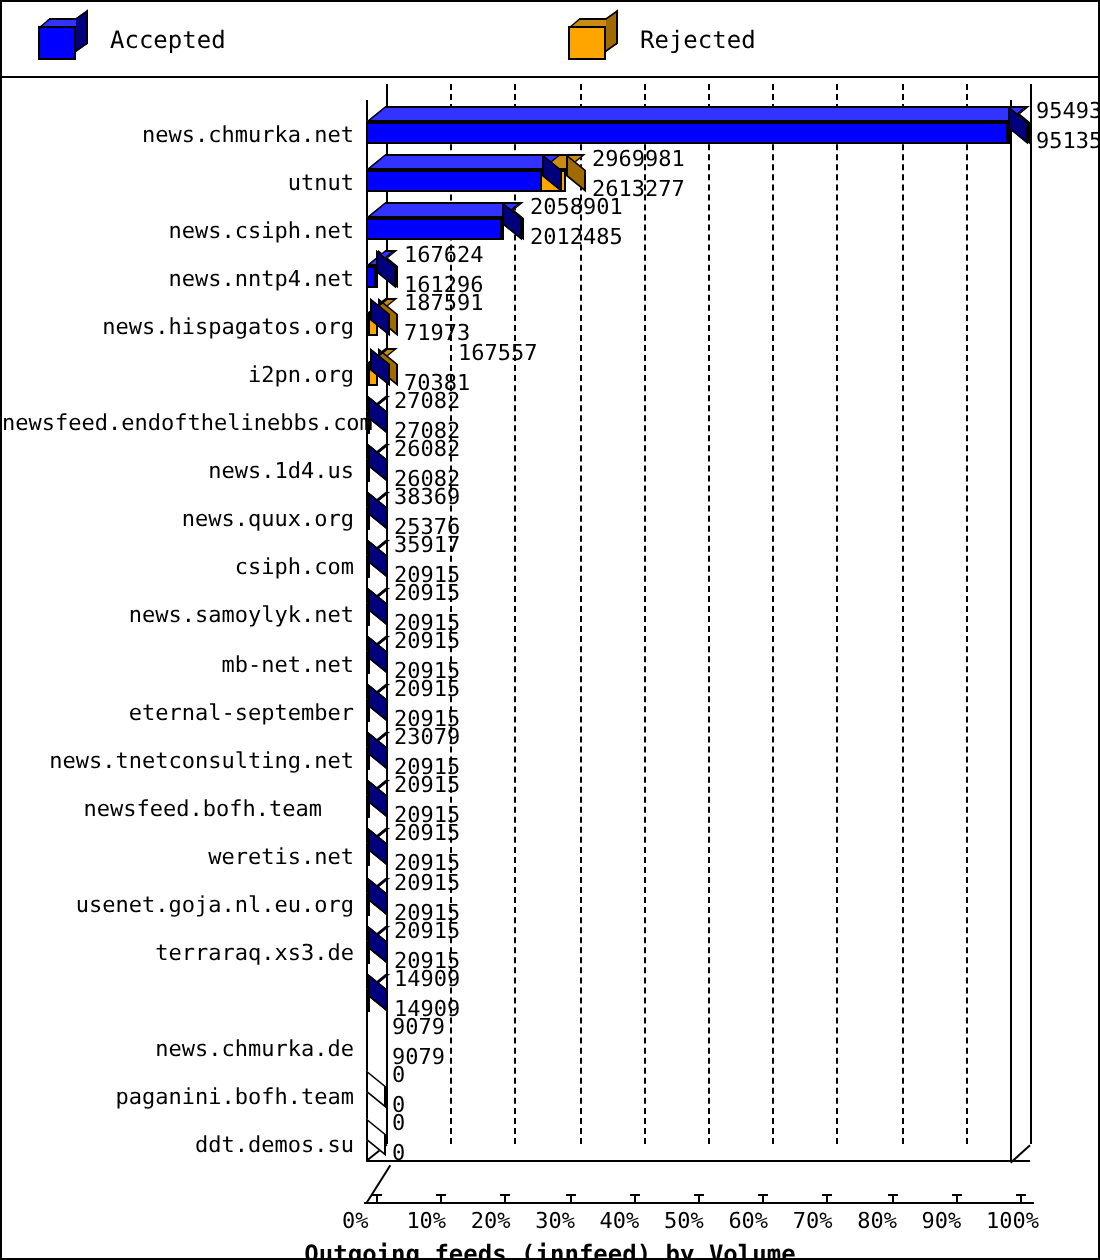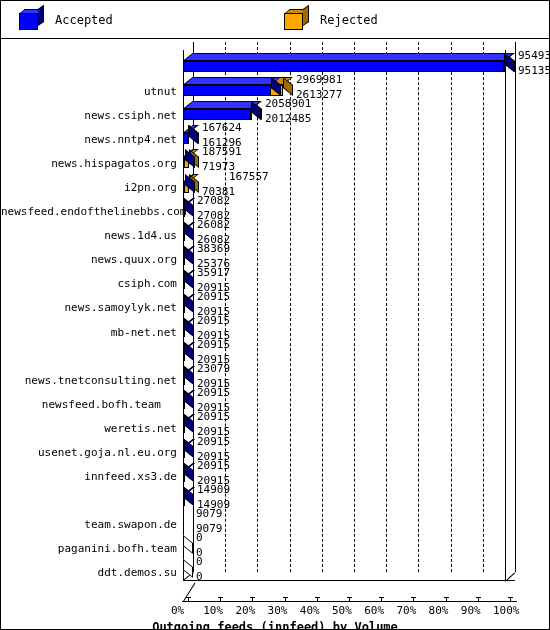--- a/index.html
+++ b/index.html
@@ -74,20 +74,21 @@
       <div class="dashline" style="left: 482px; top: 3px; height: 530px;"></div>
       <div class="vline" style="left: 192px; top: 3px; height: 530px;"></div>
       <div class="vline" style="left: 514px; top: 3px; height: 530px;"></div>
       <div class="vline" style="left: 182px; top: 11px; height: 530px;"></div>
       <div class="vline" style="left: 504px; top: 11px; height: 531px;"></div>
       <div class="hline" style="left: 182px; top: 541px; width: 332px;"></div>
       <div class="hline" style="left: 182px; top: 541px; width: 12.8062px; transform-origin: 0px 0px; transform: rotate(-38.6598deg);"></div>
       <div class="hline" style="left: 182px; top: 562px; width: 22.4722px; transform-origin: 0px 0px; transform: rotate(-57.7244deg);"></div>
       <div class="hline" style="left: 504px; top: 542px; width: 13.4536px; transform-origin: 0px 0px; transform: rotate(-41.9872deg);"></div>
       <div class="hline" style="left: 181px; top: 562px; width: 335px;"></div>
+      <div class="catlabel" style="width: 176px; left: 0px; top: 22.5455px;">news.chmurka.net</div>
       <div class="barrow" style="left: 0px; top: 0px; width: 548px; height: 0px;">
         <div class="bar3d" style="left: 0px; top: 0px;">
           <div style="position: absolute; left: 182px; top: 14.0455px; width: 322px; height: 8px; background: rgb(201, 140, 16); border: 1px solid rgb(0, 0, 0); box-sizing: border-box; transform: skewX(-51deg); transform-origin: left bottom;"></div>
           <div style="position: absolute; left: 504px; top: 14.0455px; width: 10px; height: 11px; background: rgb(160, 106, 0); border: 1px solid rgb(0, 0, 0); box-sizing: border-box; transform: skewY(39deg); transform-origin: left top;"></div>
           <div style="position: absolute; left: 182px; top: 22.0455px; width: 322px; height: 11px; background: rgb(255, 165, 0); border: 1px solid rgb(0, 0, 0); box-sizing: border-box;"></div>
         </div>
         <div class="bar3d" style="left: 0px; top: 0px;">
           <div style="position: absolute; left: 182px; top: 14.0455px; width: 321px; height: 8px; background: rgb(51, 51, 255); border: 1px solid rgb(0, 0, 0); box-sizing: border-box; transform: skewX(-51deg); transform-origin: left bottom;"></div>
           <div style="position: absolute; left: 503px; top: 14.0455px; width: 10px; height: 11px; background: rgb(0, 0, 127); border: 1px solid rgb(0, 0, 0); box-sizing: border-box; transform: skewY(39deg); transform-origin: left top;"></div>
           <div style="position: absolute; left: 182px; top: 22.0455px; width: 321px; height: 11px; background: rgb(0, 0, 255); border: 1px solid rgb(0, 0, 0); box-sizing: border-box;"></div>
@@ -253,20 +254,21 @@
           <div style="position: absolute; left: 182px; top: 287.045px; width: 1px; height: 11px; background: rgb(255, 165, 0); border: 1px solid rgb(0, 0, 0); box-sizing: border-box;"></div>
         </div>
         <div class="bar3d" style="left: 0px; top: 0px;">
           <div style="position: absolute; left: 182px; top: 279.045px; width: 1px; height: 8px; background: rgb(51, 51, 255); border: 1px solid rgb(0, 0, 0); box-sizing: border-box; transform: skewX(-51deg); transform-origin: left bottom;"></div>
           <div style="position: absolute; left: 183px; top: 279.045px; width: 10px; height: 11px; background: rgb(0, 0, 127); border: 1px solid rgb(0, 0, 0); box-sizing: border-box; transform: skewY(39deg); transform-origin: left top;"></div>
           <div style="position: absolute; left: 182px; top: 287.045px; width: 1px; height: 11px; background: rgb(0, 0, 255); border: 1px solid rgb(0, 0, 0); box-sizing: border-box;"></div>
         </div>
       </div>
       <div class="valtxt" style="left: 196px; top: 276.045px;">20915</div>
       <div class="valtxt" style="left: 196px; top: 291.045px;">20915</div>
+      <div class="catlabel" style="width: 176px; left: 0px; top: 311.636px;">eternal-september</div>
       <div class="barrow" style="left: 0px; top: 0px; width: 548px; height: 0px;">
         <div class="bar3d" style="left: 0px; top: 0px;">
           <div style="position: absolute; left: 182px; top: 303.136px; width: 1px; height: 8px; background: rgb(201, 140, 16); border: 1px solid rgb(0, 0, 0); box-sizing: border-box; transform: skewX(-51deg); transform-origin: left bottom;"></div>
           <div style="position: absolute; left: 183px; top: 303.136px; width: 10px; height: 11px; background: rgb(160, 106, 0); border: 1px solid rgb(0, 0, 0); box-sizing: border-box; transform: skewY(39deg); transform-origin: left top;"></div>
           <div style="position: absolute; left: 182px; top: 311.136px; width: 1px; height: 11px; background: rgb(255, 165, 0); border: 1px solid rgb(0, 0, 0); box-sizing: border-box;"></div>
         </div>
         <div class="bar3d" style="left: 0px; top: 0px;">
           <div style="position: absolute; left: 182px; top: 303.136px; width: 1px; height: 8px; background: rgb(51, 51, 255); border: 1px solid rgb(0, 0, 0); box-sizing: border-box; transform: skewX(-51deg); transform-origin: left bottom;"></div>
           <div style="position: absolute; left: 183px; top: 303.136px; width: 10px; height: 11px; background: rgb(0, 0, 127); border: 1px solid rgb(0, 0, 0); box-sizing: border-box; transform: skewY(39deg); transform-origin: left top;"></div>
           <div style="position: absolute; left: 182px; top: 311.136px; width: 1px; height: 11px; background: rgb(0, 0, 255); border: 1px solid rgb(0, 0, 0); box-sizing: border-box;"></div>
@@ -327,21 +329,21 @@
           <div style="position: absolute; left: 182px; top: 407.5px; width: 1px; height: 11px; background: rgb(255, 165, 0); border: 1px solid rgb(0, 0, 0); box-sizing: border-box;"></div>
         </div>
         <div class="bar3d" style="left: 0px; top: 0px;">
           <div style="position: absolute; left: 182px; top: 399.5px; width: 1px; height: 8px; background: rgb(51, 51, 255); border: 1px solid rgb(0, 0, 0); box-sizing: border-box; transform: skewX(-51deg); transform-origin: left bottom;"></div>
           <div style="position: absolute; left: 183px; top: 399.5px; width: 10px; height: 11px; background: rgb(0, 0, 127); border: 1px solid rgb(0, 0, 0); box-sizing: border-box; transform: skewY(39deg); transform-origin: left top;"></div>
           <div style="position: absolute; left: 182px; top: 407.5px; width: 1px; height: 11px; background: rgb(0, 0, 255); border: 1px solid rgb(0, 0, 0); box-sizing: border-box;"></div>
         </div>
       </div>
       <div class="valtxt" style="left: 196px; top: 396.5px;">20915</div>
       <div class="valtxt" style="left: 196px; top: 411.5px;">20915</div>
-      <div class="catlabel" style="width: 176px; left: 0px; top: 432.091px;">innfeed.xs3.de</div>
+      <div class="catlabel" style="width: 176px; left: 0px; top: 432.091px;">terraraq.xs3.de</div>
       <div class="barrow" style="left: 0px; top: 0px; width: 548px; height: 0px;">
         <div class="bar3d" style="left: 0px; top: 0px;">
           <div style="position: absolute; left: 182px; top: 423.591px; width: 1px; height: 8px; background: rgb(201, 140, 16); border: 1px solid rgb(0, 0, 0); box-sizing: border-box; transform: skewX(-51deg); transform-origin: left bottom;"></div>
           <div style="position: absolute; left: 183px; top: 423.591px; width: 10px; height: 11px; background: rgb(160, 106, 0); border: 1px solid rgb(0, 0, 0); box-sizing: border-box; transform: skewY(39deg); transform-origin: left top;"></div>
           <div style="position: absolute; left: 182px; top: 431.591px; width: 1px; height: 11px; background: rgb(255, 165, 0); border: 1px solid rgb(0, 0, 0); box-sizing: border-box;"></div>
         </div>
         <div class="bar3d" style="left: 0px; top: 0px;">
           <div style="position: absolute; left: 182px; top: 423.591px; width: 1px; height: 8px; background: rgb(51, 51, 255); border: 1px solid rgb(0, 0, 0); box-sizing: border-box; transform: skewX(-51deg); transform-origin: left bottom;"></div>
           <div style="position: absolute; left: 183px; top: 423.591px; width: 10px; height: 11px; background: rgb(0, 0, 127); border: 1px solid rgb(0, 0, 0); box-sizing: border-box; transform: skewY(39deg); transform-origin: left top;"></div>
           <div style="position: absolute; left: 182px; top: 431.591px; width: 1px; height: 11px; background: rgb(0, 0, 255); border: 1px solid rgb(0, 0, 0); box-sizing: border-box;"></div>
@@ -356,21 +358,21 @@
           <div style="position: absolute; left: 182px; top: 455.682px; width: 1px; height: 11px; background: rgb(255, 165, 0); border: 1px solid rgb(0, 0, 0); box-sizing: border-box;"></div>
         </div>
         <div class="bar3d" style="left: 0px; top: 0px;">
           <div style="position: absolute; left: 182px; top: 447.682px; width: 1px; height: 8px; background: rgb(51, 51, 255); border: 1px solid rgb(0, 0, 0); box-sizing: border-box; transform: skewX(-51deg); transform-origin: left bottom;"></div>
           <div style="position: absolute; left: 183px; top: 447.682px; width: 10px; height: 11px; background: rgb(0, 0, 127); border: 1px solid rgb(0, 0, 0); box-sizing: border-box; transform: skewY(39deg); transform-origin: left top;"></div>
           <div style="position: absolute; left: 182px; top: 455.682px; width: 1px; height: 11px; background: rgb(0, 0, 255); border: 1px solid rgb(0, 0, 0); box-sizing: border-box;"></div>
         </div>
       </div>
       <div class="valtxt" style="left: 196px; top: 444.682px;">14909</div>
       <div class="valtxt" style="left: 196px; top: 459.682px;">14909</div>
-      <div class="catlabel" style="width: 176px; left: 0px; top: 480.273px;">team.swapon.de</div>
+      <div class="catlabel" style="width: 176px; left: 0px; top: 480.273px;">news.chmurka.de</div>
       <div class="barrow" style="left: 0px; top: 0px; width: 548px; height: 0px;">
         <div class="bar3d" style="left: 0px; top: 0px;"></div>
         <div class="bar3d" style="left: 0px; top: 0px;"></div>
       </div>
       <div class="valtxt" style="left: 195px; top: 468.773px;">9079</div>
       <div class="valtxt" style="left: 195px; top: 483.773px;">9079</div>
       <div class="catlabel" style="width: 176px; left: 0px; top: 504.364px;">paganini.bofh.team</div>
       <div class="barrow" style="left: 0px; top: 0px; width: 548px; height: 0px;">
         <div class="bar3d">
           <div style="position: absolute; left: 182px; top: 495.864px; width: 10px; height: 11px; background: rgb(255, 255, 255); border: 1px solid rgb(0, 0, 0); box-sizing: border-box; transform: skewY(39deg); transform-origin: left top;"></div>

